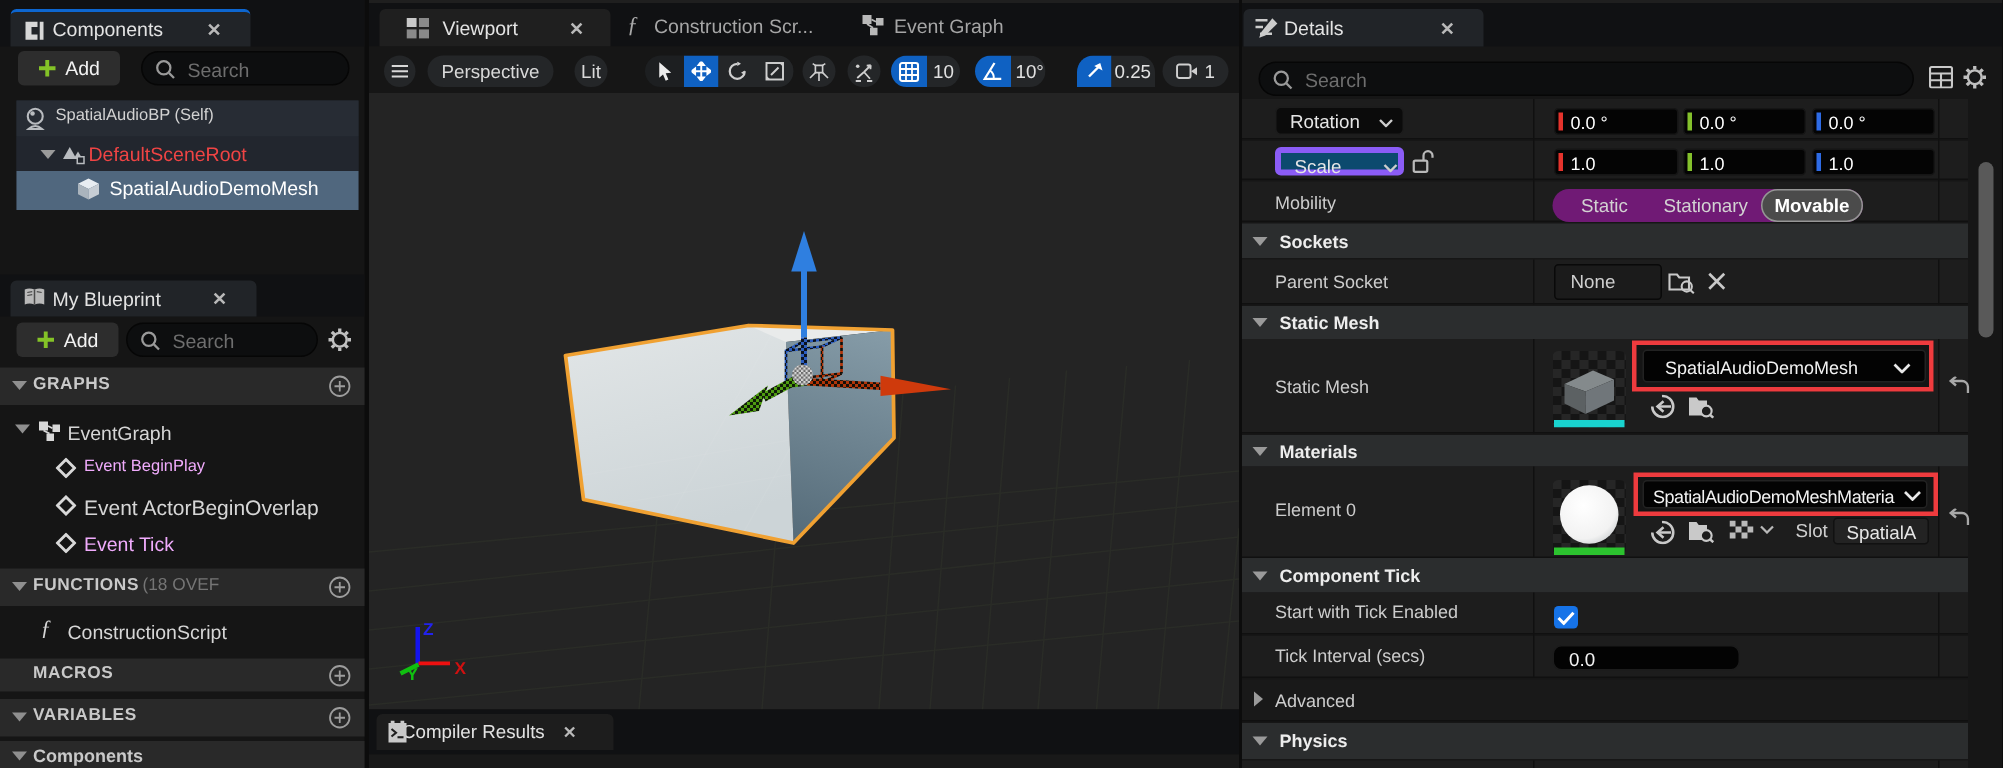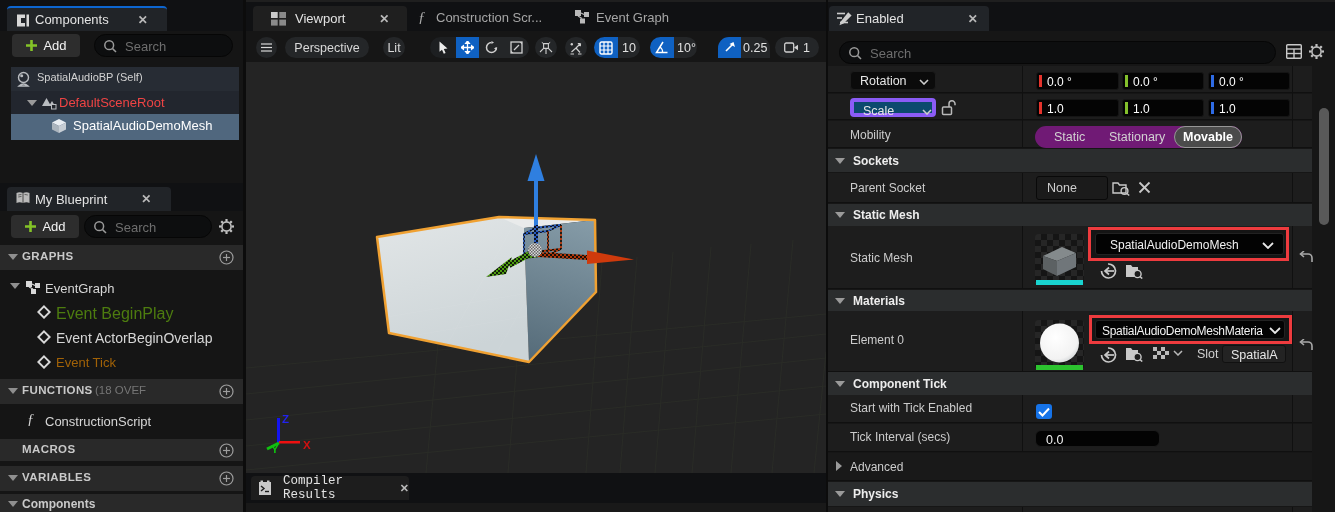--- a/index.html
+++ b/index.html
@@ -135,29 +135,29 @@
     <rect x="10" y="4" width="5" height="5" fill="#d8d8d8"></rect>
     <rect x="6" y="10" width="5" height="5" fill="#d8d8d8"></rect>
     <line x1="7" y1="5" x2="10" y2="6.5" stroke="#d8d8d8" stroke-width="1.2"></line>
     <line x1="4" y1="8" x2="8" y2="10" stroke="#d8d8d8" stroke-width="1.2"></line>
   </svg>
   <span class="abs" style="left:45px;top:281px;font-size:13px;color:#d6d6d6;">EventGraph</span>
 
   <svg class="abs" style="left:37px;top:305px;" width="14" height="14" viewBox="0 0 14 14">
     <path d="M7 1.3 L12.7 7 L7 12.7 L1.3 7 Z" fill="none" stroke="#d8d8d8" stroke-width="1.9"></path>
   </svg>
-  <span class="abs" style="left:56px;top:305px;font-size:16px;color:#4d7c0f;">Event BeginPlay</span>
+  <span class="abs" style="left:56px;top:305px;font-size:11px;color:#f0abfc;">Event BeginPlay</span>
   <svg class="abs" style="left:37px;top:330px;" width="14" height="14" viewBox="0 0 14 14">
     <path d="M7 1.3 L12.7 7 L7 12.7 L1.3 7 Z" fill="none" stroke="#d8d8d8" stroke-width="1.9"></path>
   </svg>
   <span class="abs" style="left:56px;top:330px;font-size:14px;color:#d6d6d6;">Event ActorBeginOverlap</span>
   <svg class="abs" style="left:37px;top:355px;" width="14" height="14" viewBox="0 0 14 14">
     <path d="M7 1.3 L12.7 7 L7 12.7 L1.3 7 Z" fill="none" stroke="#d8d8d8" stroke-width="1.9"></path>
   </svg>
-  <span class="abs" style="left:56px;top:355px;font-size:13px;color:#a16207;">Event Tick</span>
+  <span class="abs" style="left:56px;top:355px;font-size:13px;color:#f0abfc;">Event Tick</span>
 
   <div class="abs" style="left:0;top:379px;width:243px;height:25px;background:#292929;"></div>
   <div class="abs tri-d" style="left:8px;top:388px;border-top-color:#8f8f8f;"></div>
   <span class="abs" style="left:22px;top:384px;font-size:11.5px;font-weight:bold;color:#c9c9c9;letter-spacing:0.4px;">FUNCTIONS</span>
   <span class="abs" style="left:95px;top:384px;font-size:11.5px;color:#757575;">(18 OVEF</span>
   <svg class="abs" style="left:219px;top:384px;" width="15" height="15" viewBox="0 0 15 15">
     <circle cx="7.5" cy="7.5" r="6.5" fill="none" stroke="#9d9d9d" stroke-width="1.2"></circle>
     <line x1="7.5" y1="4" x2="7.5" y2="11" stroke="#9d9d9d" stroke-width="1.2"></line>
     <line x1="4" y1="7.5" x2="11" y2="7.5" stroke="#9d9d9d" stroke-width="1.2"></line>
   </svg>
@@ -419,38 +419,38 @@
 
   <div class="abs" style="left:0;top:473px;width:580px;height:30px;background:#101113;"></div>
   <div class="tab" style="left:5px;top:476px;width:158px;height:24px;background:#1d1d1d;">
     <svg class="abs" style="left:7px;top:4px;" width="14" height="16" viewBox="0 0 14 16">
       <rect x="1" y="2" width="12" height="13" fill="#c9c9c9"></rect>
       <rect x="2.5" y="0.5" width="2.5" height="3" fill="#c9c9c9"></rect>
           <rect x="9" y="0.5" width="2.5" height="3" fill="#c9c9c9"></rect>
       <path d="M3 6 L6 8.5 L3 11" fill="none" stroke="#1d1d1d" stroke-width="1.4"></path>
       <line x1="7" y1="11.5" x2="11" y2="11.5" stroke="#1d1d1d" stroke-width="1.4"></line>
     </svg>
-    <span class="tabtxt" style="margin-left:32px;font-size:12.5px;font-family:Liberation Mono, monospace;">Compiler Results</span>
+    <span class="tabtxt" style="margin-left:17px;font-size:12.5px;">Compiler Results</span>
     <span class="tabx" style="margin-left:12px;font-size:11px;">✕</span>
   </div>
   <div class="abs" style="left:0;top:503px;width:580px;height:9px;background:#191919;"></div>
 </div>
 
 <div class="abs" style="left:828px;top:0;width:507px;height:512px;background:#161616;">
   <div class="abs tabbar" style="left:0;top:0;width:507px;height:31px;background:#101113;border-top:2px solid #1f1f1f;"></div>
   <div class="tab" style="left:1px;top:6px;width:160px;height:25px;">
     <svg class="abs" style="left:7px;top:5px;" width="17" height="15" viewBox="0 0 17 15">
       <g stroke="#cccccc" stroke-width="1.6">
         <line x1="1" y1="2.5" x2="9" y2="2.5"></line>
             <line x1="1" y1="7" x2="6" y2="7"></line>
             <line x1="4" y1="11.5" x2="12" y2="11.5"></line>
       </g>
       <path d="M12.2 1.2 L15.6 4.6 L7.6 12.6 L3.4 14.2 L5 10.2 Z" fill="#cccccc"></path>
     </svg>
-    <span class="tabtxt" style="margin-left:27px;">Enabled</span>
+    <span class="tabtxt" style="margin-left:27px;">Details</span>
     <span class="tabx" style="margin-left:64px;">✕</span>
   </div>
 
   <div class="abs" style="left:11px;top:41px;width:437px;height:23px;background:#0d0e0f;border-radius:12px;border:1px solid #060606;">
     <svg class="abs" style="left:8px;top:4px;" width="15" height="15" viewBox="0 0 15 15">
       <circle cx="6.2" cy="6.2" r="4.4" fill="none" stroke="#9a9a9a" stroke-width="1.5"></circle>
       <line x1="9.6" y1="9.6" x2="13" y2="13" stroke="#9a9a9a" stroke-width="1.5"></line>
     </svg>
     <span class="abs" style="left:30px;top:4px;font-size:13px;color:#6e6e6e;">Search</span>
   </div>

